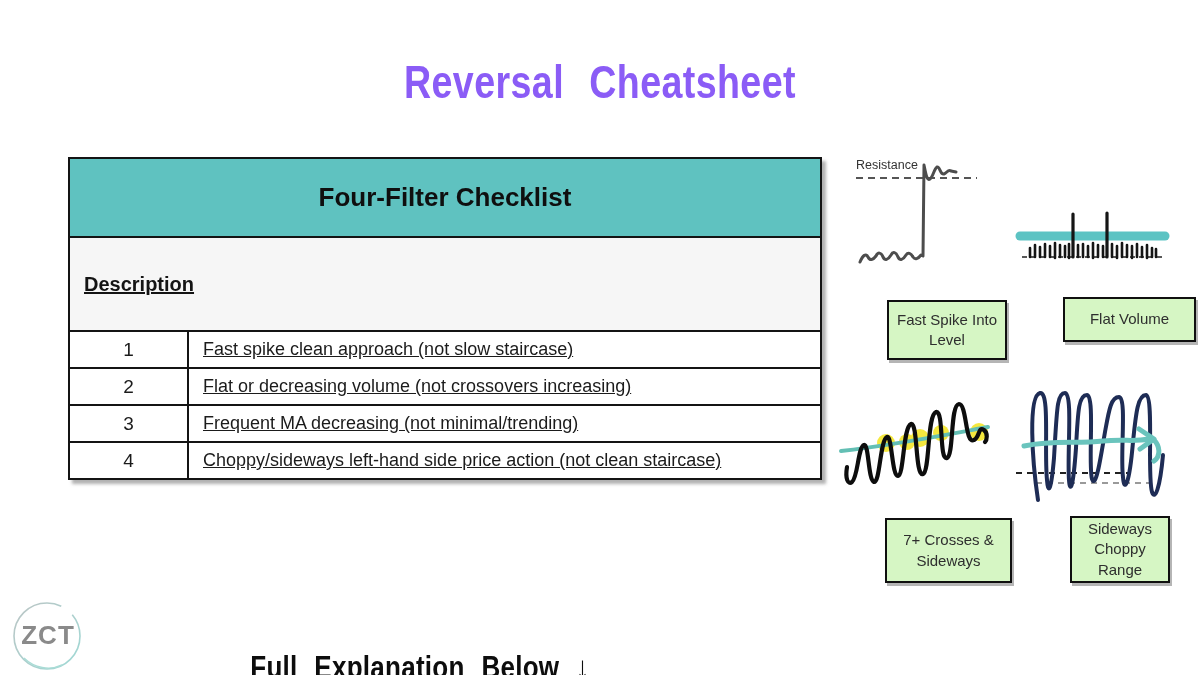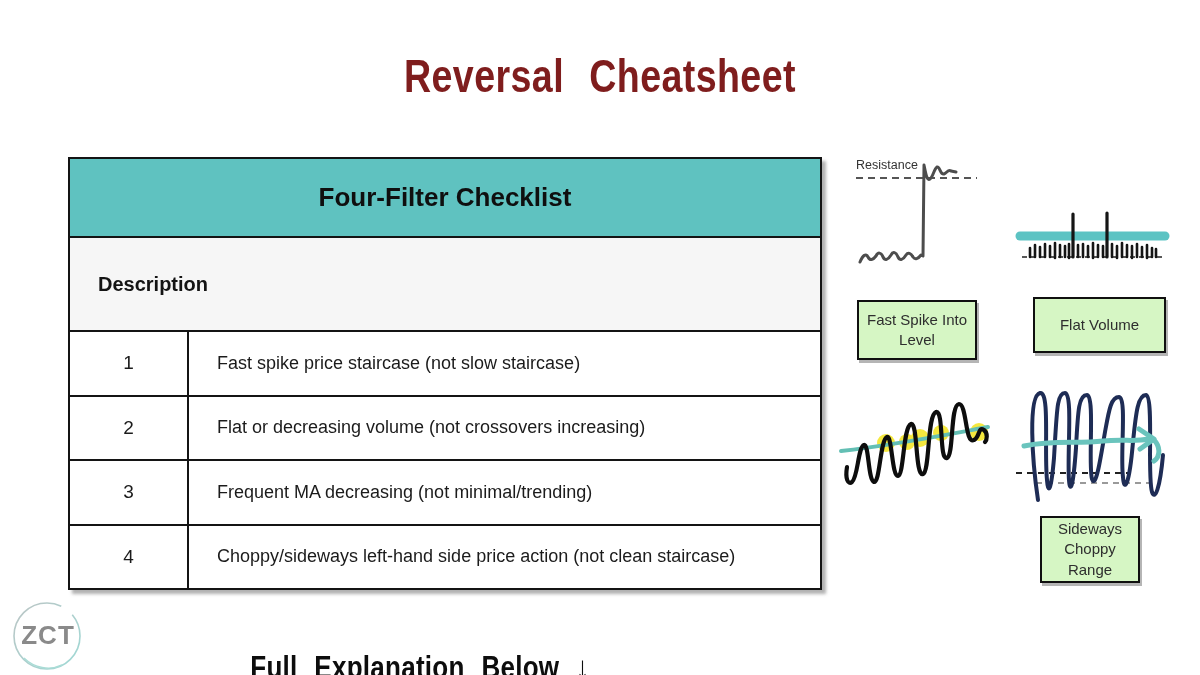--- a/index.html
+++ b/index.html
@@ -1,48 +1,48 @@
 <!DOCTYPE html>
 <html><head>
 <meta charset="utf-8">
 <style>
   html,body{margin:0;padding:0;background:#fff;}
   .canvas{position:relative;width:1200px;height:675px;background:#ffffff;overflow:hidden;
           font-family:"Liberation Sans","DejaVu Sans",sans-serif;color:#1b1b1b;}
 
   
-  .page-title{position:absolute;top:48px;left:0;width:100%;text-align:center;
-              font-size:47px;font-weight:700;color:#7f1d1d;}
+  .page-title{position:absolute;top:54px;left:0;width:100%;text-align:center;
+              font-size:47px;font-weight:700;color:#8b5cf6;}
   .condense{display:inline-block;transform:scaleX(0.80);letter-spacing:0.5px;word-spacing:18px;}
   .footer-note{position:absolute;top:614px;left:0;width:840px;text-align:center;
                font-size:31px;font-weight:700;color:#0d0d0d;margin-top:36px;}
   .condense2{display:inline-block;transform:scaleX(0.84);letter-spacing:0.3px;word-spacing:11px;}
 
   
-  .checklist{position:absolute;left:68px;top:157px;width:754px;height:433px;
+  .checklist{position:absolute;left:68px;top:157px;width:754px;height:323px;
              border:2px solid #141414;box-sizing:border-box;background:#0f172a;
              box-shadow:4px 4px 3px rgba(115,115,115,.55);display:flex;flex-direction:column;}
   .tbl-title{height:79px;flex:0 0 79px;background:#5fc2c0;border-bottom:2px solid #141414;
              display:flex;align-items:center;justify-content:center;
              font-size:26px;font-weight:700;color:#0f0f0f;box-sizing:border-box;}
   .tbl-colhead{height:92px;flex:0 0 92px;background:#f6f6f6;display:flex;box-sizing:border-box;}
   .tbl-row{flex:1;display:flex;border-top:2px solid #141414;background:#ffffff;box-sizing:border-box;}
   .cell-var{width:119px;flex:0 0 119px;display:flex;align-items:center;justify-content:center;
             border-right:2px solid #141414;box-sizing:border-box;font-size:19px;}
-  .cell-desc{flex:1;display:flex;align-items:center;padding-left:28px;font-size:18px;}
+  .cell-desc{flex:1;display:flex;align-items:center;padding-left:14px;font-size:18px;text-decoration:underline;}
   .tbl-colhead .cell-var,.tbl-colhead .cell-desc{font-weight:700;font-size:20px;color:#141414;}
 
   
   .sketch{position:absolute;}
   .caption-box{position:absolute;background:#d6f6c4;border:2px solid #101010;box-sizing:border-box;
                display:flex;align-items:center;justify-content:center;text-align:center;
                font-size:15px;line-height:1.35;color:#2e2e2e;padding:3px 6px;
-               box-shadow:2px 3px 0 rgba(90,90,90,.45);}
+               box-shadow:2px 3px 0 rgba(90,90,90,.45);margin-left:30px;}
   .cap1{left:857px;top:300px;width:120px;height:60px;}
-  .cap2{left:1033px;top:297px;width:133px;height:56px;}
+  .cap2{left:1033px;top:297px;width:133px;height:45px;}
   .cap3{left:855px;top:518px;width:127px;height:65px;}
   .cap4{left:1040px;top:516px;width:100px;height:67px;}
 
   
   .logo{position:absolute;left:10px;top:598px;}
 </style>
 </head>
 <body>
 
 <div class="canvas">
@@ -51,21 +51,21 @@
     <span class="condense">Reversal Cheatsheet</span>
   </div>
 
   <div class="checklist">
     <div class="tbl-title">Four-Filter Checklist</div>
     <div class="tbl-colhead">
       <div class="cell-desc">Description</div>
     </div>
     <div class="tbl-row">
       <div class="cell-var">1</div>
-      <div class="cell-desc">Fast spike price staircase (not slow staircase)</div>
+      <div class="cell-desc">Fast spike clean approach (not slow staircase)</div>
     </div>
     <div class="tbl-row">
       <div class="cell-var">2</div>
       <div class="cell-desc">Flat or decreasing volume (not crossovers increasing)</div>
     </div>
     <div class="tbl-row">
       <div class="cell-var">3</div>
       <div class="cell-desc">Frequent MA decreasing (not minimal/trending)</div>
     </div>
     <div class="tbl-row">
@@ -115,20 +115,21 @@
              C 70,28 71,15 79,15 C 87,15 80,85 84,99 C 88,110 93,75 97,52
              C 101,30 103,17 111,17 C 119,17 112,75 115,97 C 116,112 121,108 125,62
              C 128,32 130,15 138,15 C 146,17 139,95 144,112 C 147,121 152,108 155,75" stroke="#1e2c55" stroke-width="4" fill="none" stroke-linecap="round" stroke-linejoin="round"></path>
     <path d="M 16,66 C 45,60 70,64 95,61 C 115,59 128,62 140,59" stroke="#6ac4bd" stroke-width="5" fill="none" stroke-linecap="round"></path>
     <path d="M 131,49 L 146,59 L 132,69" stroke="#6ac4bd" stroke-width="5" fill="none" stroke-linecap="round" stroke-linejoin="round"></path>
     <path d="M 146,60 C 152,66 153,76 146,81" stroke="#6ac4bd" stroke-width="5" fill="none" stroke-linecap="round"></path>
   </svg>
 
   <div class="caption-box cap1">Fast Spike Into Level</div>
   <div class="caption-box cap2">Flat Volume</div>
+  <div class="caption-box cap3">7+ Crosses &amp; Sideways</div>
   <div class="caption-box cap4">Sideways Choppy Range</div>
 
   <div class="footer-note">
     <span class="condense2">Full Explanation Below ↓</span>
   </div>
 
   <svg class="logo" width="78" height="77" viewBox="0 0 78 77">
     <defs>
       <linearGradient id="ring" x1="0" y1="0" x2="1" y2="1">
         <stop offset="0" stop-color="#bcc5c5"></stop>

